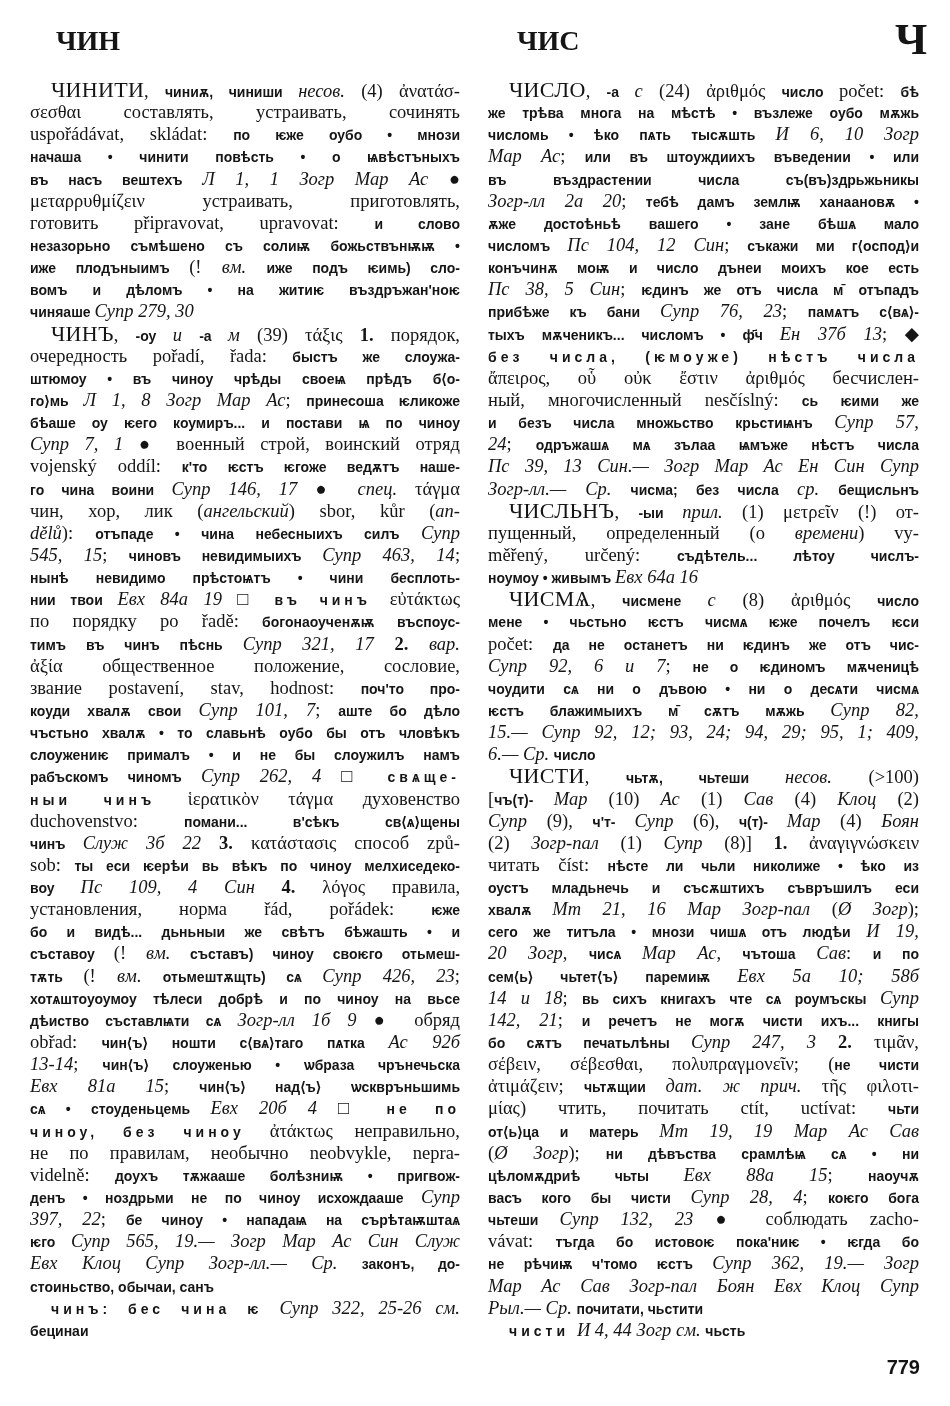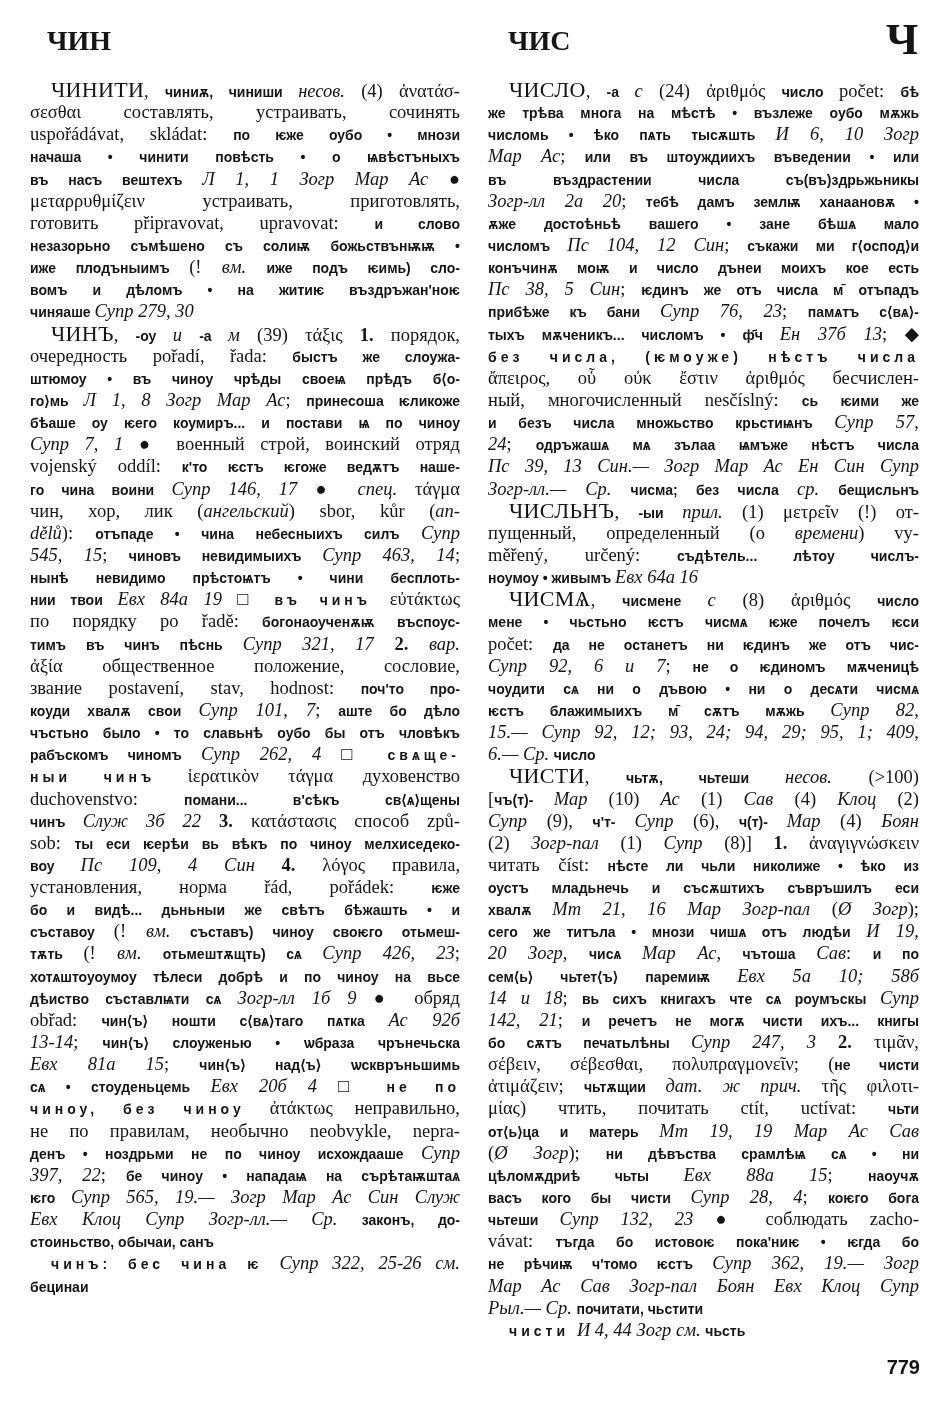--- a/index.html
+++ b/index.html
@@ -1,18 +1,18 @@
 <!DOCTYPE html>
 <html><head>
 <meta charset="utf-8">
 <style>
   html, body { margin: 0; padding: 0; background: #ffffff; }
   body { width: 950px; height: 1406px; position: relative; overflow: hidden; color: #151515; }
 
-  .rh { position: absolute; font-family: "Liberation Serif", serif; font-weight: bold; white-space: nowrap; }
+  .rh { position: absolute; font-family: "Liberation Serif", serif; font-weight: bold; white-space: nowrap; margin-left: 9px; }
   .rh-left   { left: 47px;  top: 27px; font-size: 28px; line-height: 28px; }
   .rh-center { left: 508px; top: 27px; font-size: 28px; line-height: 28px; }
   .rh-letter { left: 886px; top: 18px; font-size: 44px; line-height: 44px; }
 
   .col { position: absolute; top: 79px; }
   .col-left  { left: 30px;  width: 430px; }
   .col-right { left: 488px; width: 431px; }
 
   .line {
     height: 22.15px; line-height: 22.15px;
@@ -66,39 +66,41 @@
     <div class="line "><span class="s-r">чин, хор, лик (</span><span class="s-i">ангельский</span><span class="s-r">) sbor, kůr (</span><span class="s-i">an-</span></div>
     <div class="line "><span class="s-i">dělů</span><span class="s-r">): </span><span class="s-o">отъпаде • чина небесныихъ силъ </span><span class="s-i">Супр</span></div>
     <div class="line "><span class="s-i">545, 15</span><span class="s-r">; </span><span class="s-o">чиновъ невидимыихъ </span><span class="s-i">Супр 463, 14</span><span class="s-r">;</span></div>
     <div class="line "><span class="s-o">нынѣ невидимо прѣстоѩтъ • чини бесплоть-</span></div>
     <div class="line "><span class="s-o">нии твои </span><span class="s-i">Евх 84а 19 </span><span class="s-r">□ </span><span class="s-s">въ чинъ </span><span class="s-r">εὐτάκτως</span></div>
     <div class="line "><span class="s-r">по порядку po řadě: </span><span class="s-o">богонаоученѫѭ въспоус-</span></div>
     <div class="line "><span class="s-o">тимъ въ чинъ пѣснь </span><span class="s-i">Супр 321, 17 </span><span class="s-n">2. </span><span class="s-i">вар.</span></div>
     <div class="line "><span class="s-r">ἀξία общественное положение, сословие,</span></div>
     <div class="line "><span class="s-r">звание postavení, stav, hodnost: </span><span class="s-o">поч'то про-</span></div>
     <div class="line "><span class="s-o">коуди хвалѫ свои </span><span class="s-i">Супр 101, 7</span><span class="s-r">; </span><span class="s-o">аште бо дѣло</span></div>
-    <div class="line "><span class="s-o">чъстьно было • то славьнѣ оубо бы отъ чловѣкъ</span></div>
+    <div class="line "><span class="s-o">чъстьно хвалѫ • то славьнѣ оубо бы отъ чловѣкъ</span></div>
+    <div class="line "><span class="s-o">слоужениѥ прималъ • и не бы слоужилъ намъ</span></div>
     <div class="line "><span class="s-o">рабъскомъ чиномъ </span><span class="s-i">Супр 262, 4 </span><span class="s-r">□ </span><span class="s-s">свѧще-</span></div>
     <div class="line "><span class="s-s">ныи чинъ </span><span class="s-r">ἱερατικὸν τάγμα духовенство</span></div>
     <div class="line "><span class="s-r">duchovenstvo: </span><span class="s-o">помани... в'сѣкъ св⟨ѧ⟩щены</span></div>
     <div class="line "><span class="s-o">чинъ </span><span class="s-i">Служ 3б 22 </span><span class="s-n">3. </span><span class="s-r">κατάστασις способ způ-</span></div>
     <div class="line "><span class="s-r">sob: </span><span class="s-o">ты еси ѥерѣи вь вѣкъ по чиноу мелхиседеко-</span></div>
     <div class="line "><span class="s-o">воу </span><span class="s-i">Пс 109, 4 Син </span><span class="s-n">4. </span><span class="s-r">λόγος правила,</span></div>
     <div class="line "><span class="s-r">установления, норма řád, pořádek: </span><span class="s-o">ѥже</span></div>
     <div class="line "><span class="s-o">бо и видѣ... дьньныи же свѣтъ бѣжашть • и</span></div>
     <div class="line "><span class="s-o">съставоу </span><span class="s-r">(! </span><span class="s-i">вм. </span><span class="s-o">съставъ) чиноу своѥго отьмеш-</span></div>
     <div class="line "><span class="s-o">тѫть </span><span class="s-r">(! </span><span class="s-i">вм. </span><span class="s-o">отьмештѫщть) сѧ </span><span class="s-i">Супр 426, 23</span><span class="s-r">;</span></div>
     <div class="line "><span class="s-o">хотѧштоуоумоу тѣлеси добрѣ и по чиноу на вьсе</span></div>
     <div class="line "><span class="s-o">дѣиство съставлѩти сѧ </span><span class="s-i">Зогр-лл 1б 9 </span><span class="s-r">● обряд</span></div>
     <div class="line "><span class="s-r">obřad: </span><span class="s-o">чин⟨ъ⟩ ношти с⟨вѧ⟩таго пѧтка </span><span class="s-i">Ас 92б</span></div>
     <div class="line "><span class="s-i">13-14</span><span class="s-r">; </span><span class="s-o">чин⟨ъ⟩ слоуженью • ѡбраза чрънечьска</span></div>
     <div class="line "><span class="s-i">Евх 81а 15</span><span class="s-r">; </span><span class="s-o">чин⟨ъ⟩ над⟨ъ⟩ ѡсквръньшимь</span></div>
     <div class="line "><span class="s-o">сѧ • стоуденьцемь </span><span class="s-i">Евх 20б 4 </span><span class="s-r">□ </span><span class="s-s">не по</span></div>
     <div class="line "><span class="s-s">чиноу, без чиноу </span><span class="s-r">ἀτάκτως неправильно,</span></div>
     <div class="line "><span class="s-r">не по правилам, необычно neobvykle, nepra-</span></div>
+    <div class="line "><span class="s-r">videlně: </span><span class="s-o">доухъ тѫжааше болѣзниѭ • пригвож-</span></div>
     <div class="line "><span class="s-o">денъ • ноздрьми не по чиноу исхождааше </span><span class="s-i">Супр</span></div>
     <div class="line "><span class="s-i">397, 22</span><span class="s-r">; </span><span class="s-o">бе чиноу • нападаѩ на сърѣтаѭштаѧ</span></div>
     <div class="line "><span class="s-o">ѥго </span><span class="s-i">Супр 565, 19.— Зогр Мар Ас Син Служ</span></div>
     <div class="line "><span class="s-i">Евх Клоц Супр Зогр-лл.— Ср. </span><span class="s-o">законъ, до-</span></div>
     <div class="line l"><span class="s-o">стоиньство, обычаи, санъ</span></div>
     <div class="line i"><span class="s-s">чинъ: бес чина ѥ </span><span class="s-i">Супр 322, 25-26 см.</span></div>
     <div class="line l"><span class="s-o">бецинаи</span></div>
   </div>
 <div class="col col-right">
     <div class="line i"><span class="s-h">ЧИСЛО</span><span class="s-r">, </span><span class="s-o">-а </span><span class="s-i">с </span><span class="s-r">(24) ἀριθμός </span><span class="s-o">число </span><span class="s-r">počet: </span><span class="s-o">бѣ</span></div>

